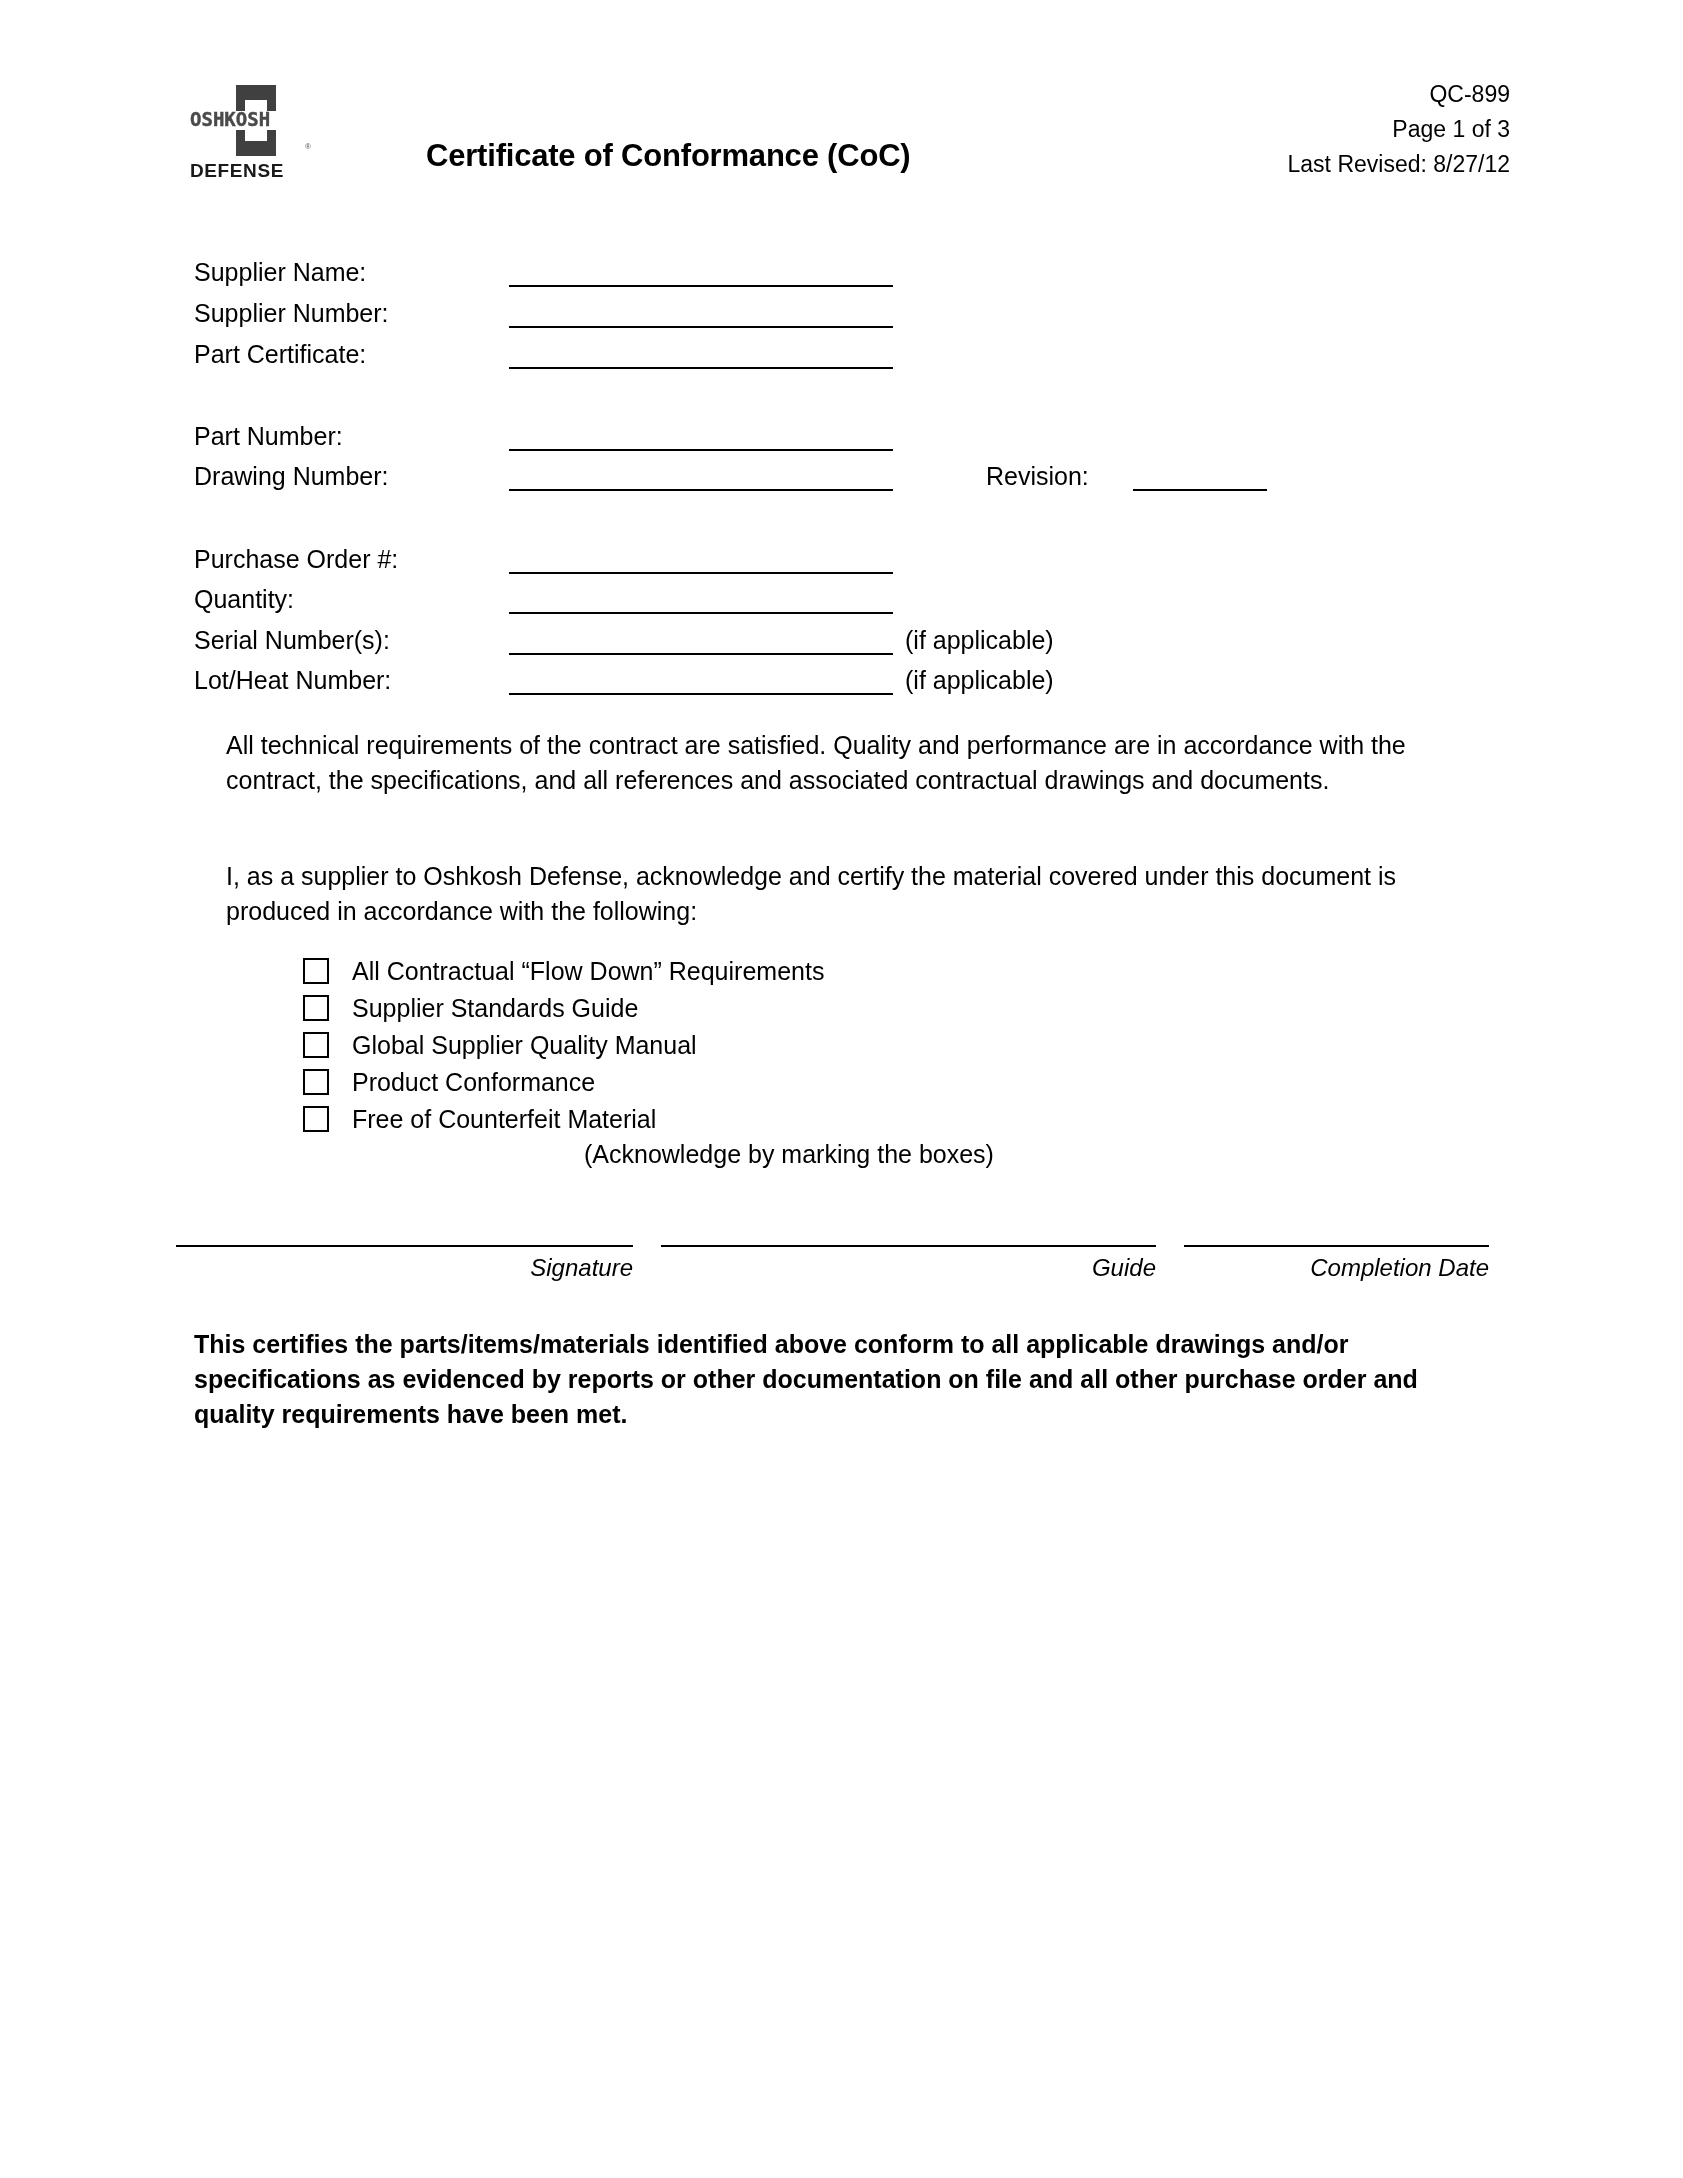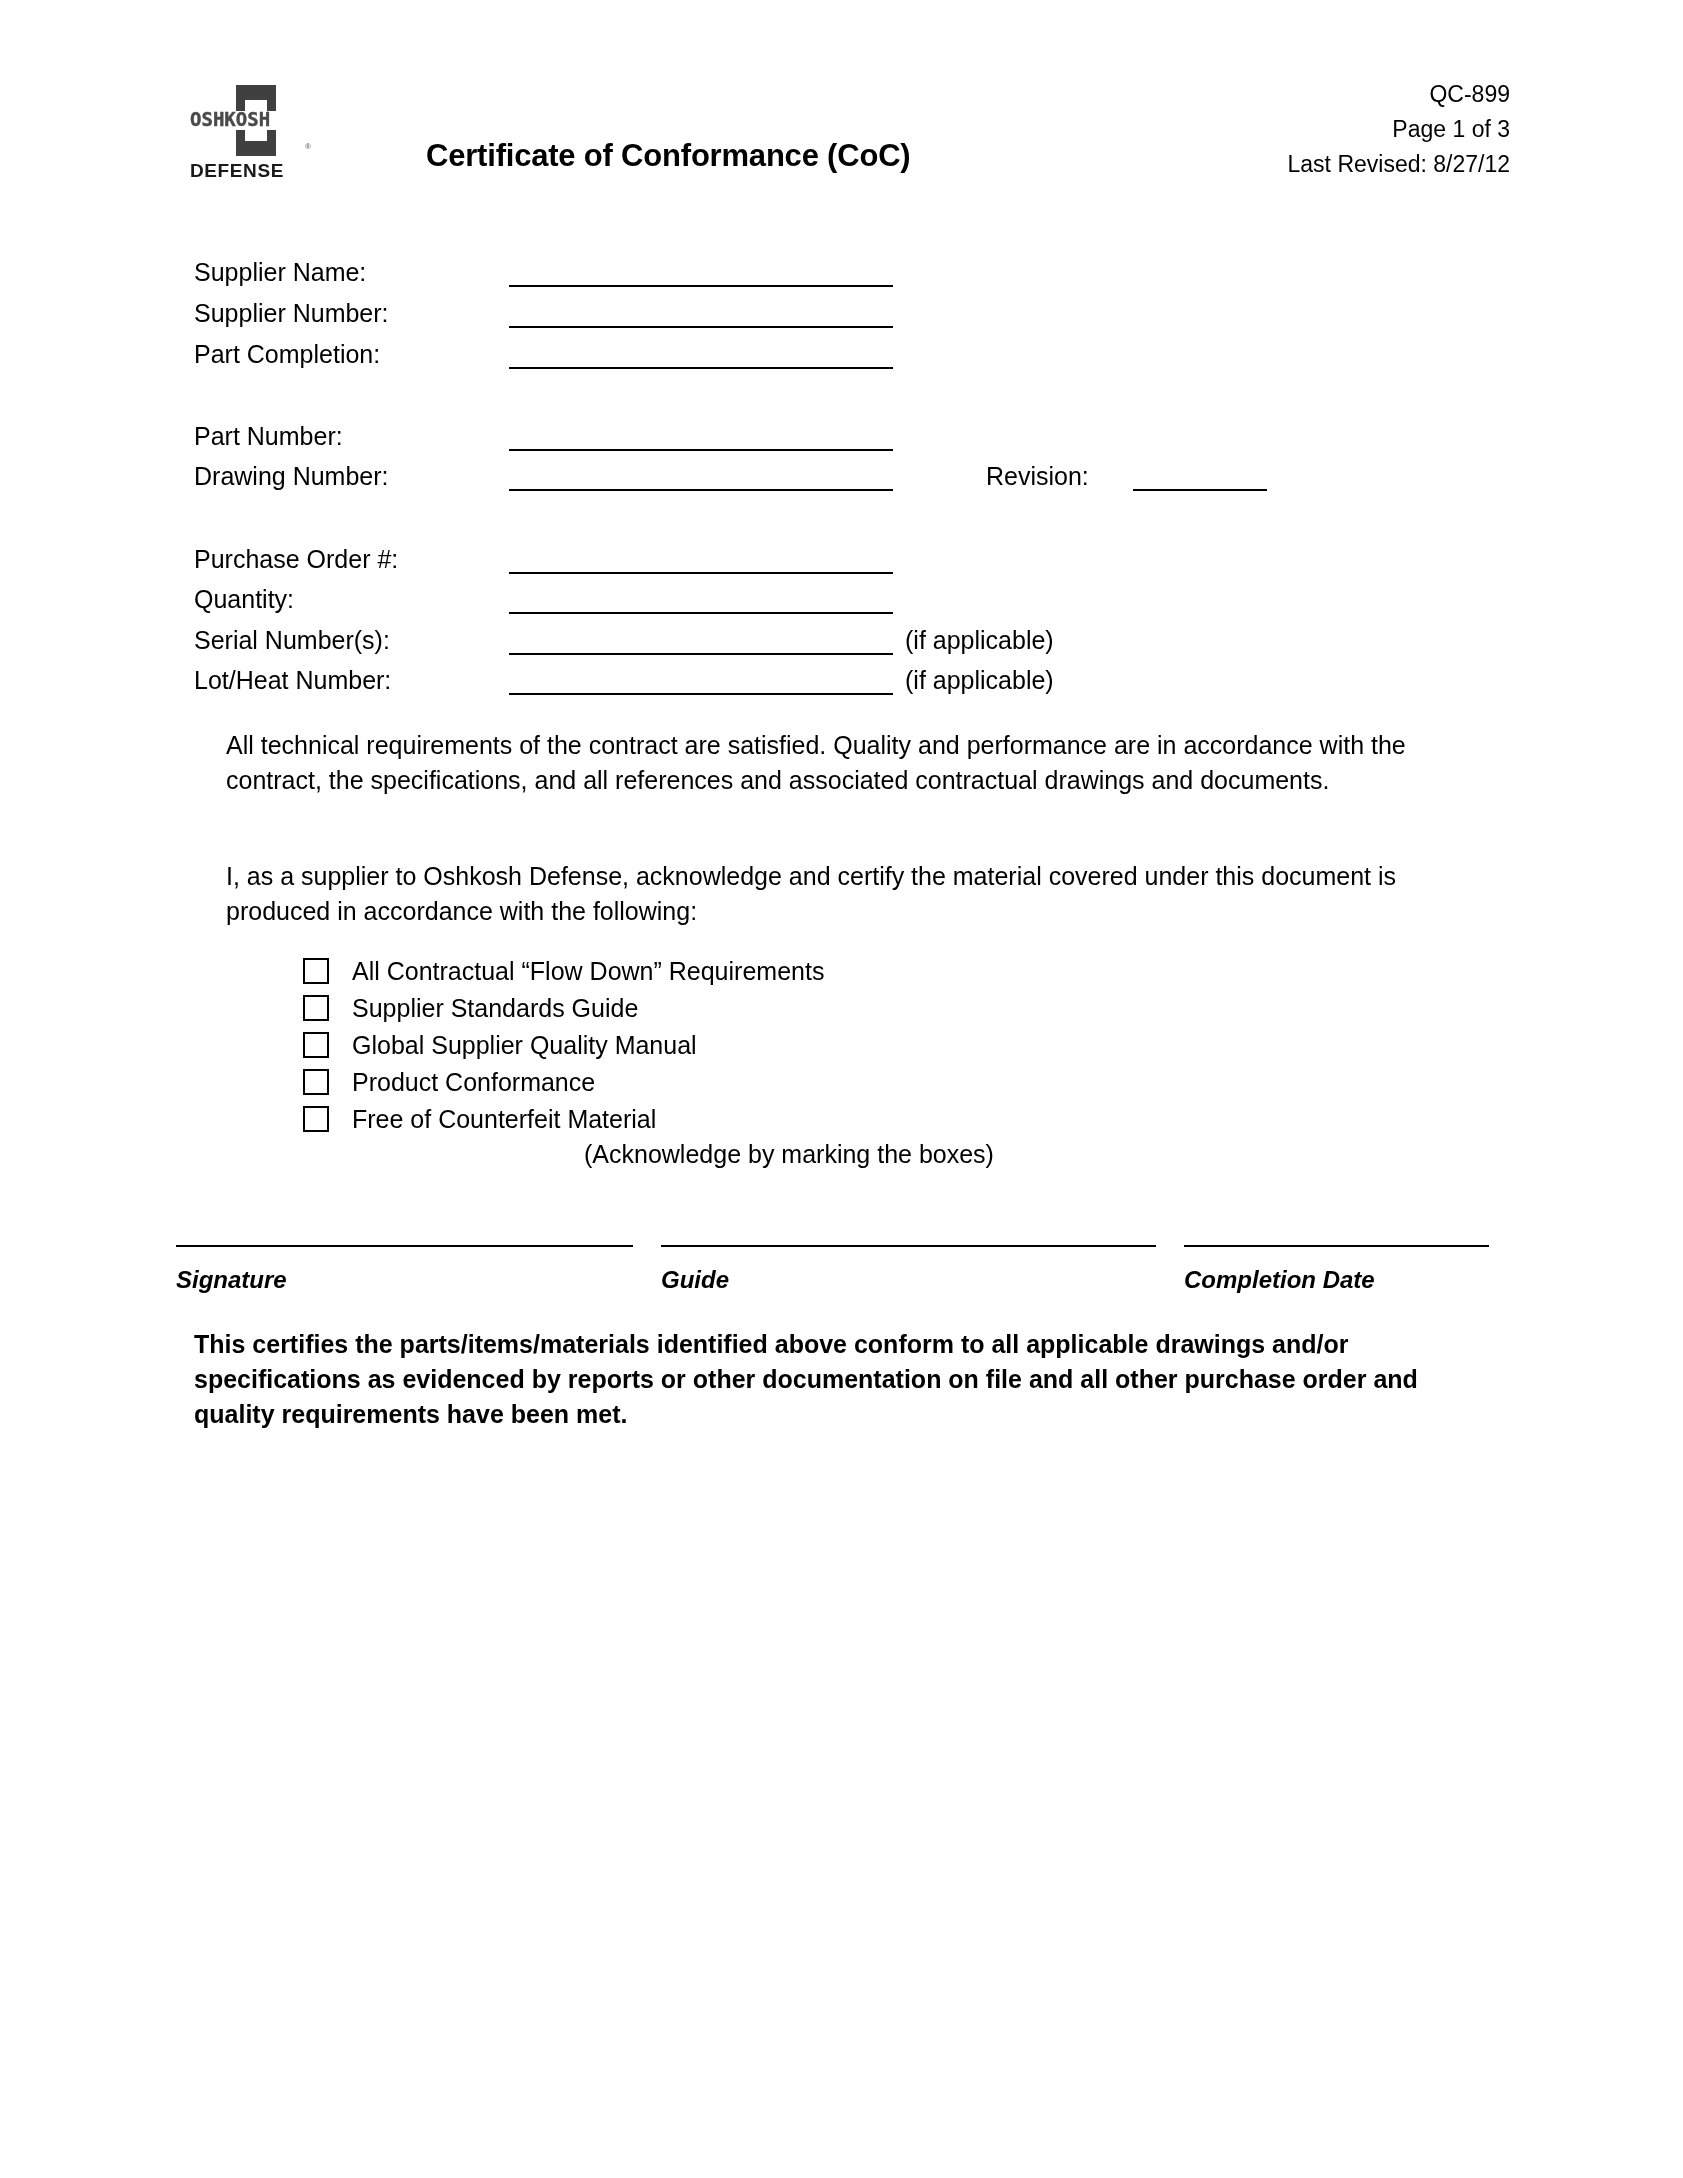--- a/index.html
+++ b/index.html
@@ -211,26 +211,25 @@
   .sig-item {
     position: absolute;
     top: 0;
   }
   .sig-rule {
     border-bottom: 2.2px solid #000;
     height: 0;
     width: 100%;
   }
   .sig-cap {
-    margin-top: 18px;
-    text-align: left;
+    margin-top: 6px;
+    text-align: right;
     font-size: 24px;
     font-style: italic;
     line-height: 30px;
-    font-weight: bold;
   }
 
   
   .closing {
     position: absolute;
     left: 194px;
     top: 1327px;
     width: 1267px;
     font-size: 25px;
     font-weight: bold;
@@ -273,21 +272,21 @@
 
     <div class="frow" style="top:252px;">
       <span class="flabel">Supplier Name:</span>
       <span class="fline" style="left:315px; top:33px; width:384px;"></span>
     </div>
     <div class="frow" style="top:293px;">
       <span class="flabel">Supplier Number:</span>
       <span class="fline" style="left:315px; top:33px; width:384px;"></span>
     </div>
     <div class="frow" style="top:334px;">
-      <span class="flabel">Part Completion:</span>
+      <span class="flabel">Part Certificate:</span>
       <span class="fline" style="left:315px; top:33px; width:384px;"></span>
     </div>
 
     <div class="frow" style="top:416px;">
       <span class="flabel">Part Number:</span>
       <span class="fline" style="left:315px; top:33px; width:384px;"></span>
     </div>
     <div class="frow" style="top:456px;">
       <span class="flabel">Drawing Number:</span>
       <span class="fline" style="left:315px; top:33px; width:384px;"></span>

